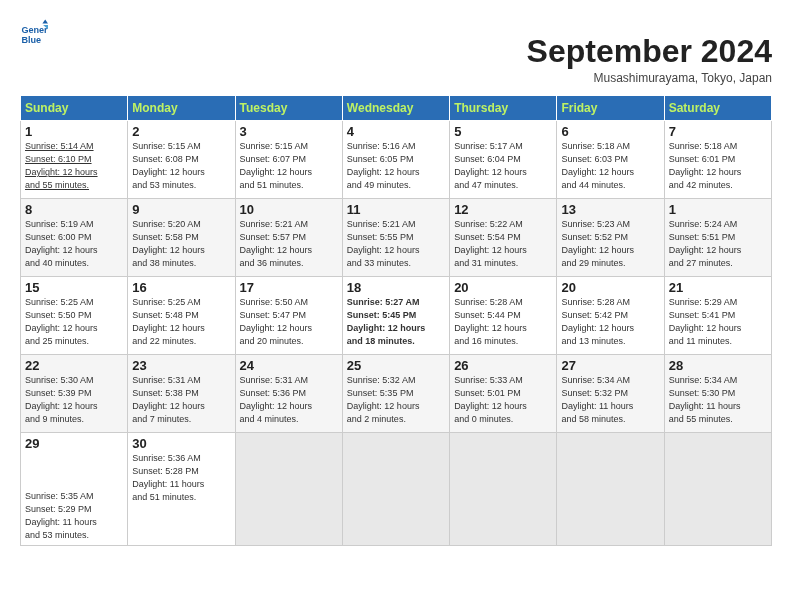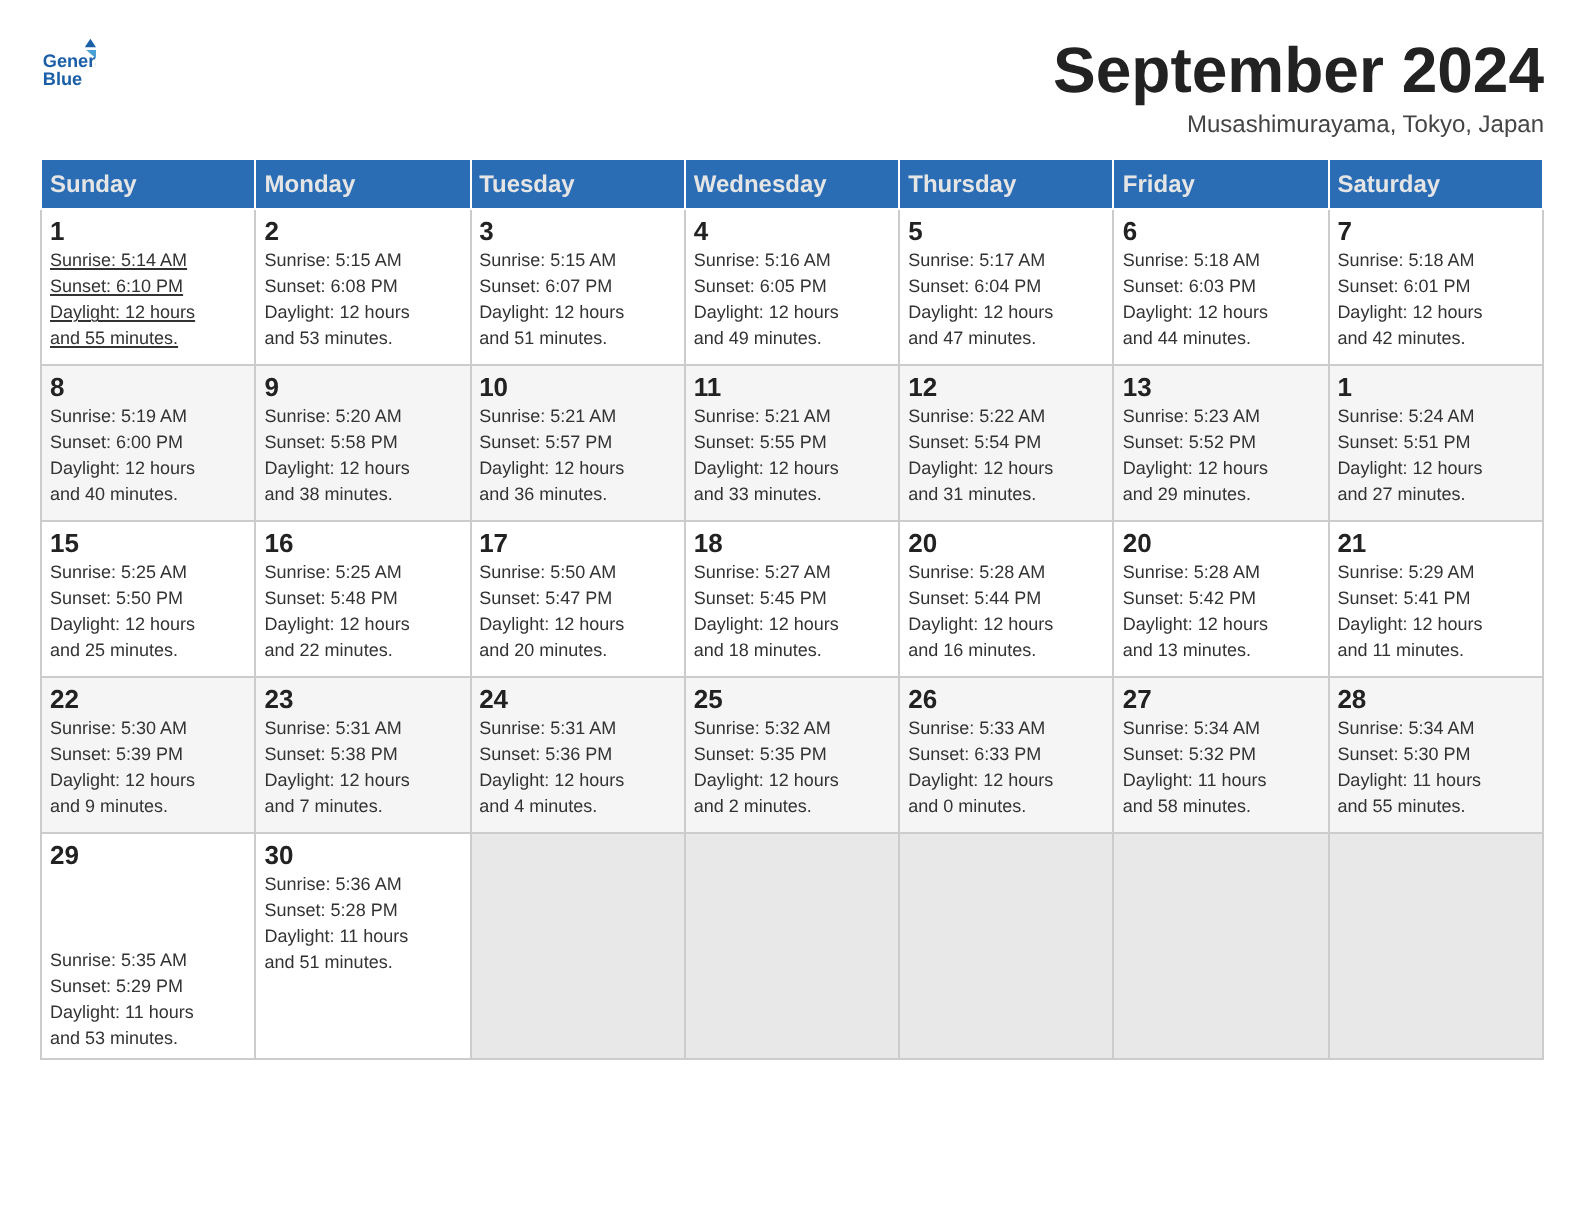--- a/index.html
+++ b/index.html
@@ -30,34 +30,35 @@
       height: 28px;
     }
     .title-block {
       text-align: right;
     }
     .month-title {
       font-size: 32px;
       font-weight: bold;
       color: #222;
       line-height: 1.1;
+      margin-top: 16px;
     }
     .location {
       font-size: 12px;
       color: #444;
       margin-top: 2px;
     }
     table {
       width: 100%;
       border-collapse: collapse;
       table-layout: fixed;
     }
     thead th {
       background: #2a6db5;
-      color: #e5e5e5;
+      color: #bef264;
       font-size: 12px;
       font-weight: bold;
       padding: 5px 4px;
       text-align: left;
       border: 1px solid #fff;
     }
     tbody td {
       border: 1px solid #ccc;
       vertical-align: top;
       padding: 3px 4px 3px 4px;
@@ -239,21 +240,21 @@
           </td>
           <td>
             <span class="day-num">17</span>
             <div class="day-info" style="white-space: pre-line;">Sunrise: 5:50 AM
 Sunset: 5:47 PM
 Daylight: 12 hours
 and 20 minutes.</div>
           </td>
           <td>
             <span class="day-num">18</span>
-            <div class="day-info" style="white-space: pre-line;">Sunrise: 5:27 AM
+            <div class="day-info" style="white-space: pre-line; font-weight: bold;">Sunrise: 5:27 AM
 Sunset: 5:45 PM
 Daylight: 12 hours
 and 18 minutes.</div>
           </td>
           <td>
             <span class="day-num">20</span>
             <div class="day-info" style="white-space: pre-line;">Sunrise: 5:28 AM
 Sunset: 5:44 PM
 Daylight: 12 hours
 and 16 minutes.</div>
@@ -298,21 +299,21 @@
           <td>
             <span class="day-num">25</span>
             <div class="day-info" style="white-space: pre-line;">Sunrise: 5:32 AM
 Sunset: 5:35 PM
 Daylight: 12 hours
 and 2 minutes.</div>
           </td>
           <td>
             <span class="day-num">26</span>
             <div class="day-info" style="white-space: pre-line;">Sunrise: 5:33 AM
-Sunset: 6:33 PM
+Sunset: 5:01 PM
 Daylight: 12 hours
 and 0 minutes.</div>
           </td>
           <td>
             <span class="day-num">27</span>
             <div class="day-info" style="white-space: pre-line;">Sunrise: 5:34 AM
 Sunset: 5:32 PM
 Daylight: 11 hours
 and 58 minutes.</div>
           </td>

